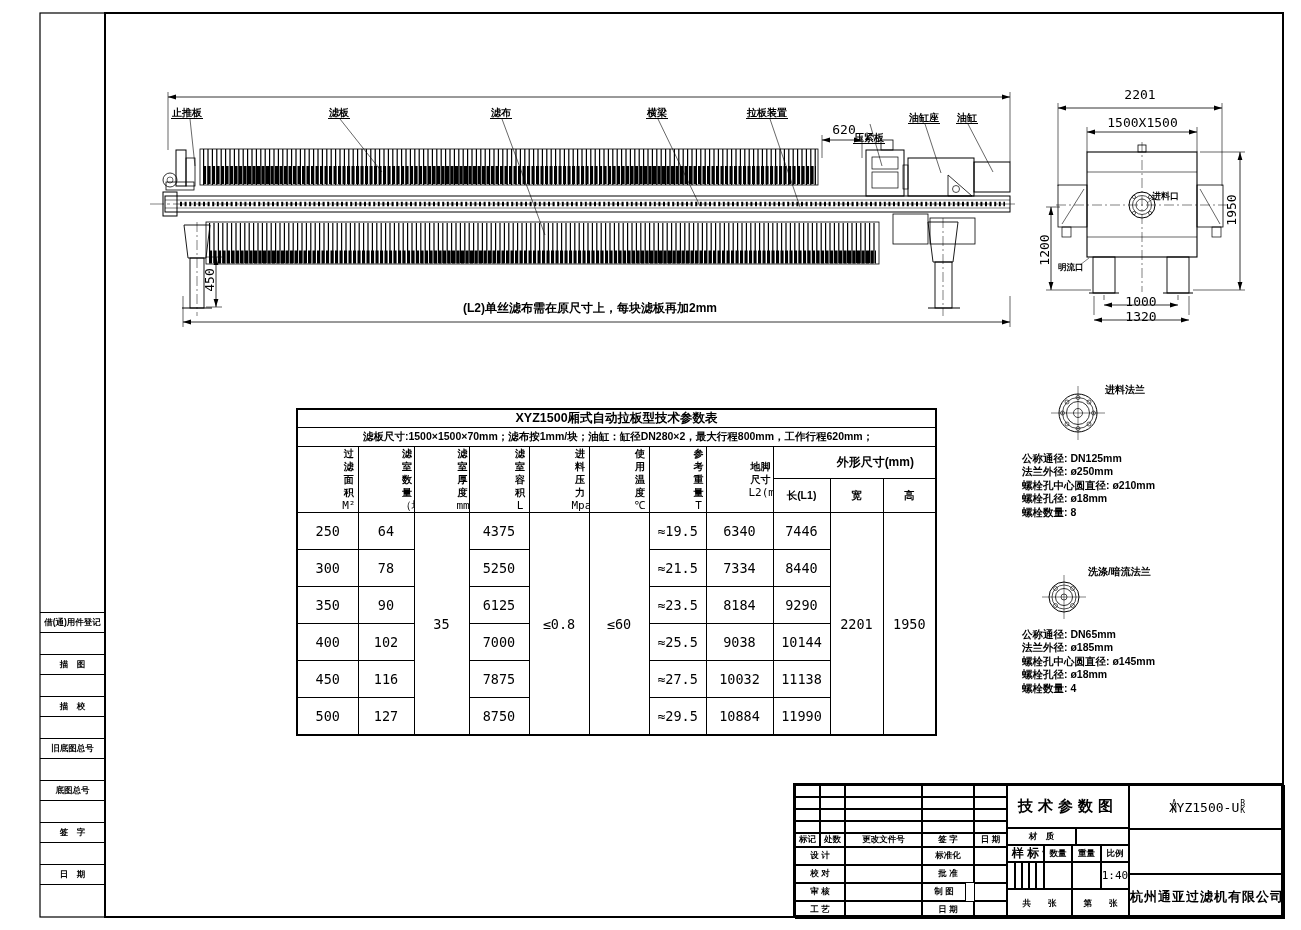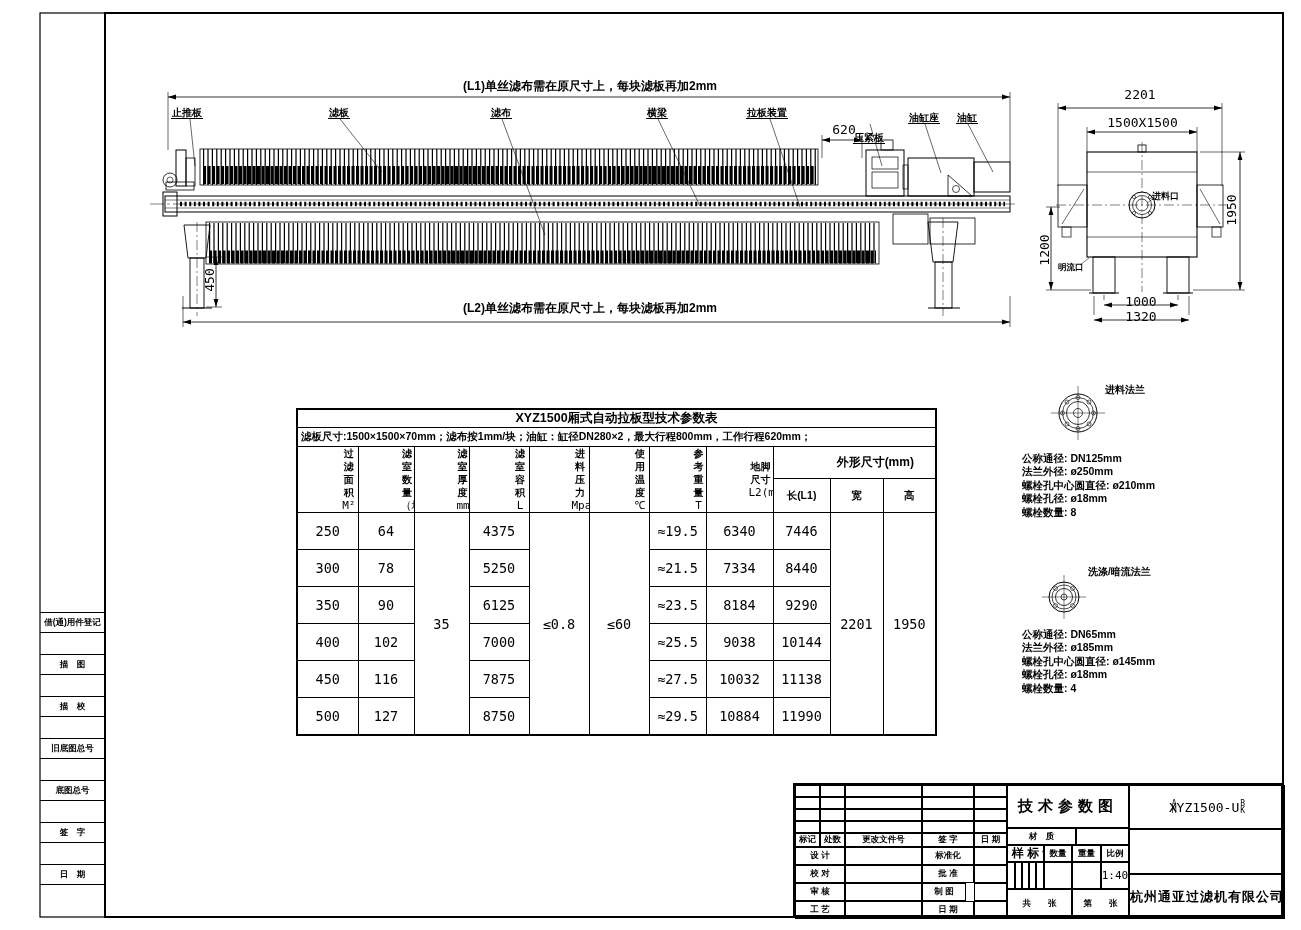--- a/index.html
+++ b/index.html
@@ -10,21 +10,21 @@
   .dim{position:absolute;font-family:"DejaVu Sans Mono",monospace;font-size:13px;line-height:14px;text-align:center;white-space:nowrap;}
   .vdim{transform:rotate(-90deg);}
   .note{position:absolute;font-size:12px;font-weight:bold;text-align:center;white-space:nowrap;}
   .sm{font-size:9px;font-weight:bold;white-space:nowrap;position:absolute;}
   .ftitle{position:absolute;font-size:10px;font-weight:bold;white-space:nowrap;}
   .fspecs{position:absolute;font-size:10.5px;font-weight:bold;line-height:13.4px;white-space:nowrap;}
   
   #ptable{position:absolute;left:296px;top:408px;width:639px;border-collapse:collapse;table-layout:fixed;border:2px solid #000;}
   #ptable td{border:1px solid #000;text-align:center;vertical-align:middle;padding:0;overflow:hidden;}
   #ptable .t-title td{font-weight:bold;font-size:12.5px;height:17px;margin-left:32px;}
-  #ptable .t-spec td{font-weight:bold;font-size:10.5px;text-align:left;height:18px;padding-left:3px;}
+  #ptable .t-spec td{font-weight:bold;font-size:10.5px;text-align:center;height:18px;padding-left:3px;}
   #ptable .t-h1 td{height:18px;padding-left:42px;}
   #ptable .t-h2 td{height:19px;font-weight:bold;font-size:10.5px;}
   #ptable .t-data td{height:36px;font-family:"DejaVu Sans Mono",monospace;font-size:13.5px;}
   .hname{font-size:10px;font-weight:bold;line-height:13px;}
   .hunit{font-family:"DejaVu Sans Mono",monospace;font-size:11px;line-height:13px;font-weight:normal;}
   .ohead{font-weight:bold;font-size:12px;}
   
   .scell{position:absolute;left:40px;width:65px;height:21px;border-top:1px solid #000;border-bottom:1px solid #000;box-sizing:border-box;display:flex;align-items:center;justify-content:center;font-size:8.5px;font-weight:bold;white-space:nowrap;}
   
   #tblock{position:absolute;left:793px;top:783px;width:490px;height:134px;border:2px solid #000;box-sizing:border-box;}
@@ -201,21 +201,20 @@
         <line x1="1042" y1="597" x2="1086" y2="597" stroke-width="0.5"></line>
         <line x1="1064" y1="575" x2="1064" y2="619" stroke-width="0.5"></line>
         <circle cx="1072.5" cy="588.5" r="2" stroke-width="0.6"></circle>
         <circle cx="1055.5" cy="588.5" r="2" stroke-width="0.6"></circle>
         <circle cx="1072.5" cy="605.5" r="2" stroke-width="0.6"></circle>
         <circle cx="1055.5" cy="605.5" r="2" stroke-width="0.6"></circle>
       </g>
     </g>
   </svg>
 
-  <div class="note" style="left:330px;top:78px;width:520px;">(L1)单丝滤布需在原尺寸上，每块滤板再加2mm</div>
   <div class="note" style="left:330px;top:300px;width:520px;">(L2)单丝滤布需在原尺寸上，每块滤板再加2mm</div>
 
   <div class="plabel" style="left:171px;top:107px;">止推板</div>
   <div class="plabel" style="left:328px;top:107px;">滤板</div>
   <div class="plabel" style="left:490px;top:107px;">滤布</div>
   <div class="plabel" style="left:646px;top:107px;">横梁</div>
   <div class="plabel" style="left:746px;top:107px;">拉板装置</div>
   <div class="plabel" style="left:853px;top:112px;margin-top:20px;">压紧板</div>
   <div class="plabel" style="left:908px;top:112px;">油缸座</div>
   <div class="plabel" style="left:956px;top:112px;">油缸</div>

